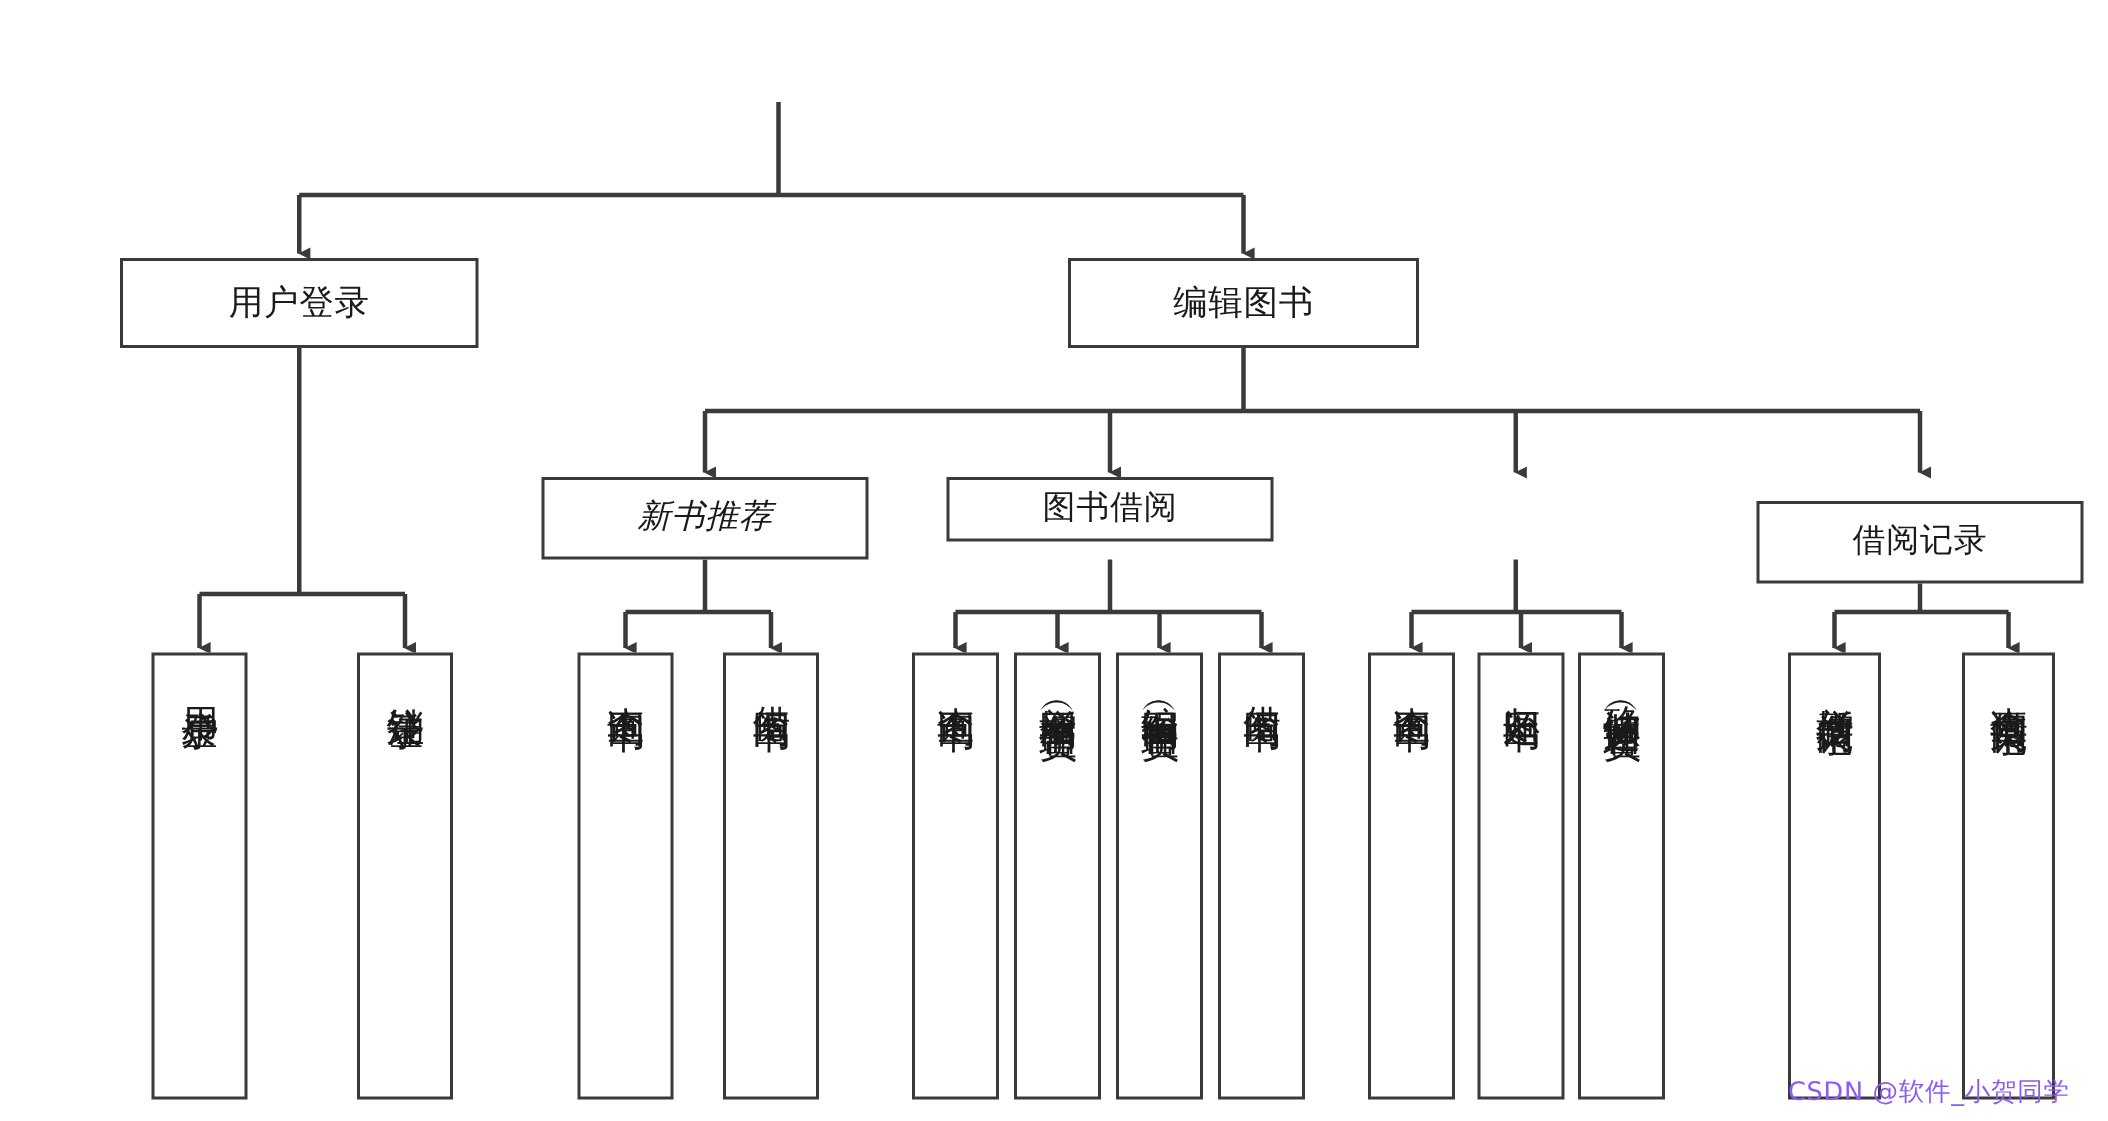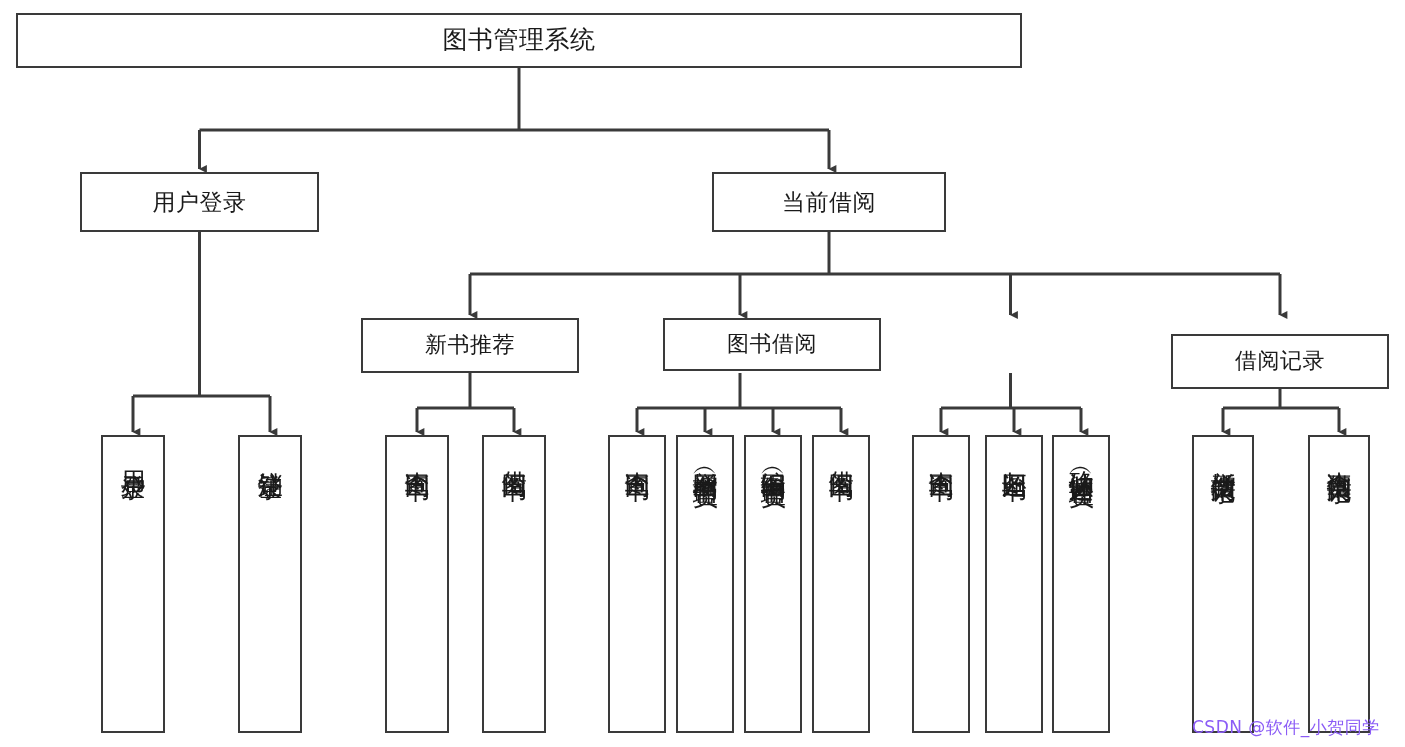--- a/index.html
+++ b/index.html
@@ -107,35 +107,32 @@
         <path d="M941,408 L941,432" fill="none" stroke="#3a3a3a" stroke-width="3" marker-end="url(#arrow)"></path>
         <path d="M1014,408 L1014,432" fill="none" stroke="#3a3a3a" stroke-width="3" marker-end="url(#arrow)"></path>
         <path d="M1081,408 L1081,432" fill="none" stroke="#3a3a3a" stroke-width="3" marker-end="url(#arrow)"></path>
         <path d="M1280,373 L1280,408" fill="none" stroke="#3a3a3a" stroke-width="3"></path>
         <path d="M1223,408 L1339,408" fill="none" stroke="#3a3a3a" stroke-width="3"></path>
         <path d="M1223,408 L1223,432" fill="none" stroke="#3a3a3a" stroke-width="3" marker-end="url(#arrow)"></path>
         <path d="M1339,408 L1339,432" fill="none" stroke="#3a3a3a" stroke-width="3" marker-end="url(#arrow)"></path>
       </g>
   </svg>
 
-  <div class="node root" style="left: 16px; top: 13px; width: 1006px; height: 55px;">
-    <span class="node-label">图书管理系统</span>
-  </div>
 
   <div class="node level1" style="left: 80px; top: 172px; width: 239px; height: 60px;">
     <span class="node-label">用户登录</span>
   </div>
   <div class="node level1" style="left: 712px; top: 172px; width: 234px; height: 60px;">
-    <span class="node-label">当前借阅</span>
+    <span class="node-label">编辑图书</span>
   </div>
 
-  <div class="node level2" style="left: 361px; top: 318px; width: 218px; height: 55px;">
+  <div class="node level2" style="left: 361px; top: 318px; width: 218px; height: 55px; font-style: italic;">
     <span class="node-label">新书推荐</span>
   </div>
-  <div class="node level2" style="left: 663px; top: 318px; width: 218px; height: 53px;">
+  <div class="node level2" style="left: 631px; top: 318px; width: 218px; height: 43px;">
     <span class="node-label">图书借阅</span>
   </div>
   <div class="node level2" style="left: 1171px; top: 334px; width: 218px; height: 55px;">
     <span class="node-label">借阅记录</span>
   </div>
 
   <div class="node leaf" style="left: 101px; top: 435px; width: 64px; height: 298px;">
     <span class="node-label">用户登录</span>
   </div>
   <div class="node leaf" style="left: 238px; top: 435px; width: 64px; height: 298px;">

